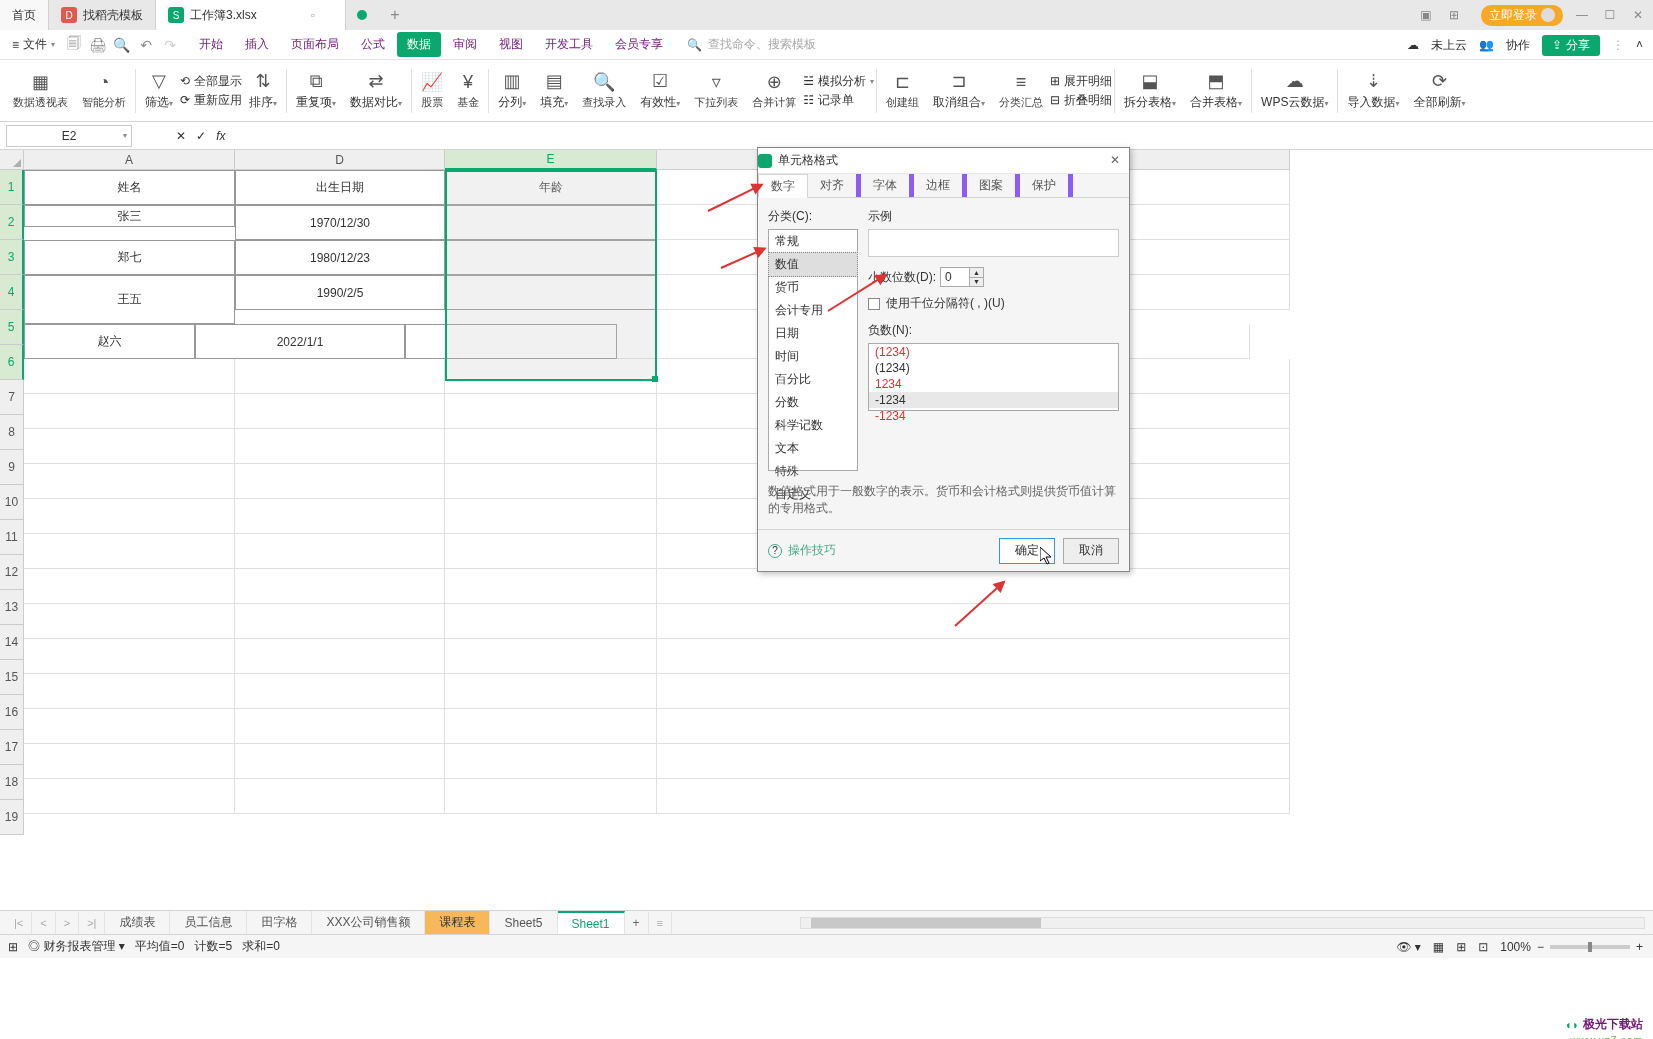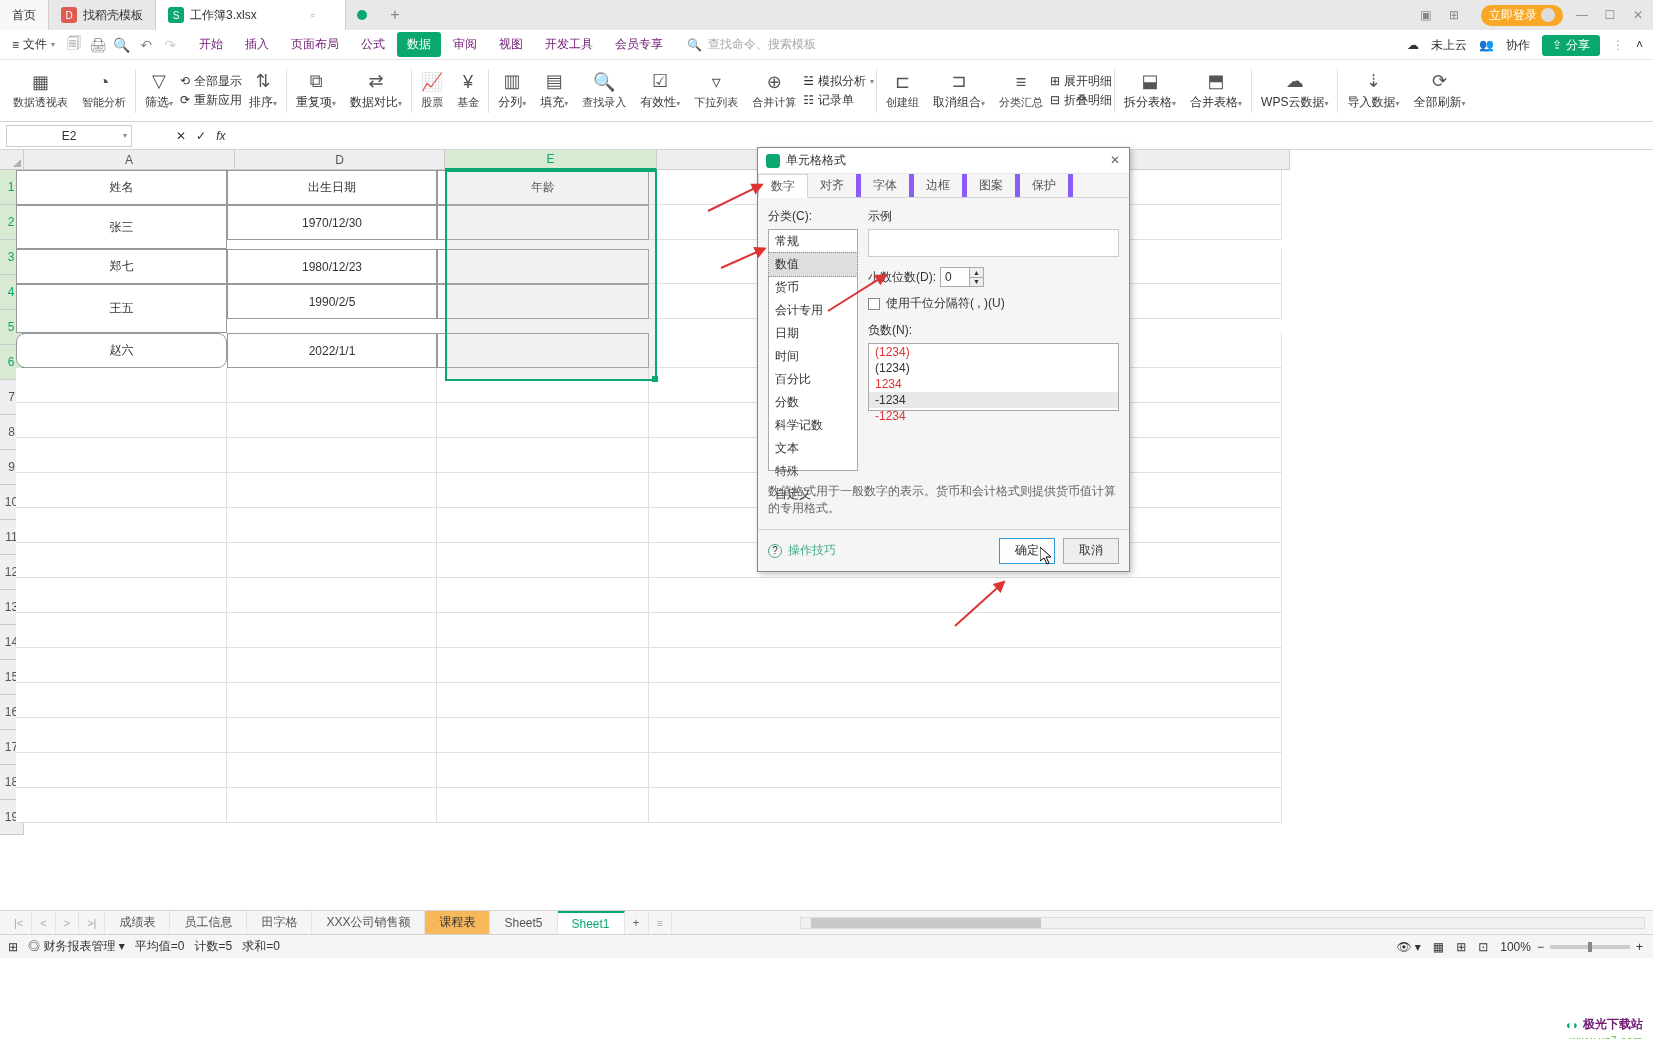--- a/index.html
+++ b/index.html
@@ -58,21 +58,21 @@
 
 .sheet-wrap{position:relative;height:760px;overflow:hidden}
 .corner{position:absolute;left:0;top:0;width:24px;height:20px;background:#efefef;border-right:1px solid #ccc;border-bottom:1px solid #ccc;display:flex;align-items:center;justify-content:center}
 .corner::after{content:"";border-left:8px solid transparent;border-bottom:8px solid #b0b0b0;position:absolute;right:2px;bottom:2px}
 .colheads{position:absolute;left:24px;top:0;height:20px;display:flex}
 .colh{height:20px;background:#efefef;border-right:1px solid #ccc;border-bottom:1px solid #ccc;display:flex;align-items:center;justify-content:center;color:#555;position:relative}
 .colh.sel{background:#d9ead3;color:#0aa86e;border-bottom:2px solid #0aa86e}
 .rowheads{position:absolute;left:0;top:20px;width:24px}
 .rowh{width:24px;background:#efefef;border-right:1px solid #ccc;border-bottom:1px solid #ccc;display:flex;align-items:center;justify-content:center;color:#555}
 .rowh.sel{background:#d9ead3;color:#0aa86e;border-right:2px solid #0aa86e}
-.cells{position:absolute;left:16px;top:20px}
+.cells{position:absolute;left:24px;top:20px}
 .crow{display:flex}
 .cell{border-right:1px solid #e0e0e0;border-bottom:1px solid #e0e0e0;display:flex;align-items:center;justify-content:center;background:#fff}
 .cell.bordered{border:1px solid #999}
 .selection{position:absolute;border:2px solid #0aa86e;background:rgba(200,200,200,0.25);pointer-events:none}
 .selection .handle{position:absolute;right:-3px;bottom:-3px;width:6px;height:6px;background:#0aa86e}
 
 
 .sheet-tabs{height:24px;background:#f5f5f5;border-top:1px solid #d4d4d4;display:flex;align-items:center;padding:0 6px;gap:0;position:relative}
 .stb{padding:0 8px;height:22px;display:flex;align-items:center;color:#666;cursor:pointer;border-right:1px solid #e4e4e4}
 .stb.nav{color:#aaa;font-size:11px}
@@ -84,21 +84,21 @@
 
 
 .status{height:24px;background:#f5f5f5;border-top:1px solid #d4d4d4;display:flex;align-items:center;padding:0 8px;gap:10px;color:#666;font-size:11px;position:relative}
 .status-right{position:absolute;right:10px;display:flex;align-items:center;gap:12px}
 .zoom{display:flex;align-items:center;gap:6px}
 .zslider{width:80px;height:4px;background:#ccc;position:relative}
 .zslider .zk{position:absolute;left:38px;top:-3px;width:4px;height:10px;background:#888}
 
 
 .dialog{position:absolute;left:757px;top:147px;width:373px;background:#f5f5f5;border:1px solid #888;box-shadow:2px 2px 6px rgba(0,0,0,0.25)}
-.dlg-title{height:26px;background:#fff;display:flex;align-items:center;padding:0 8px;gap:6px;border-bottom:1px solid #e8e8e8;position:relative}
+.dlg-title{height:26px;background:#fff;display:flex;align-items:center;padding:0 0;gap:6px;border-bottom:1px solid #e8e8e8;position:relative}
 .dlg-title .ico{width:14px;height:14px;background:#0aa86e;border-radius:3px}
 .dlg-title .x{position:absolute;right:6px;top:4px;width:16px;height:16px;display:flex;align-items:center;justify-content:center;color:#666;cursor:pointer}
 .dlg-tabs{height:24px;display:flex;border-bottom:1px solid #d4d4d4;background:#f5f5f5}
 .dlg-tab{padding:0 12px;display:flex;align-items:center;cursor:pointer;color:#555;border-right:5px solid #8b5cf6}
 .dlg-tab.active{background:#fff;border-bottom:1px solid #fff;margin-bottom:-1px;border-top:1px solid #d4d4d4;border-right:1px solid #d4d4d4;border-left:1px solid #d4d4d4}
 .dlg-body{padding:10px 10px 0 10px;display:flex;gap:10px;background:#f5f5f5}
 .catbox{width:90px}
 .catlist{border:1px solid #aaa;background:#fff;height:242px}
 .catitem{padding:3px 6px;cursor:pointer}
 .catitem.sel{background:#dedede;border:1px dotted #888;margin:-1px}
@@ -385,39 +385,39 @@
       <div class="rowh" style="height: 35px;">19</div>
     </div>
   <div class="cells" id="cells">
       <div class="crow">
         <div class="cell bordered" style="width: 211px; height: 35px;">姓名</div>
         <div class="cell bordered" style="width: 210px; height: 35px;">出生日期</div>
         <div class="cell bordered" style="width: 212px; height: 35px;">年龄</div>
         <div class="cell" style="width: 633px; height: 35px;"></div>
       </div>
       <div class="crow">
-        <div class="cell bordered" style="width: 211px; height: 44px;">张三</div>
+        <div class="cell bordered" style="width: 211px; height: 22px;">张三</div>
         <div class="cell bordered" style="width: 210px; height: 35px;">1970/12/30</div>
         <div class="cell bordered" style="width: 212px; height: 35px;"></div>
         <div class="cell" style="width: 633px; height: 35px;"></div>
       </div>
       <div class="crow">
         <div class="cell bordered" style="width: 211px; height: 35px;">郑七</div>
         <div class="cell bordered" style="width: 210px; height: 35px;">1980/12/23</div>
         <div class="cell bordered" style="width: 212px; height: 35px;"></div>
         <div class="cell" style="width: 633px; height: 35px;"></div>
       </div>
       <div class="crow">
         <div class="cell bordered" style="width: 211px; height: 49px;">王五</div>
         <div class="cell bordered" style="width: 210px; height: 35px;">1990/2/5</div>
         <div class="cell bordered" style="width: 212px; height: 35px;"></div>
         <div class="cell" style="width: 633px; height: 35px;"></div>
       </div>
       <div class="crow">
-        <div class="cell bordered" style="width: 211px; height: 35px; border-radius: 9px;">赵六</div>
+        <div class="cell bordered" style="width: 171px; height: 35px;">赵六</div>
         <div class="cell bordered" style="width: 210px; height: 35px;">2022/1/1</div>
         <div class="cell bordered" style="width: 212px; height: 35px;"></div>
         <div class="cell" style="width: 633px; height: 35px;"></div>
       </div>
       <div class="crow">
         <div class="cell" style="width: 211px; height: 35px;"></div>
         <div class="cell" style="width: 210px; height: 35px;"></div>
         <div class="cell" style="width: 212px; height: 35px;"></div>
         <div class="cell" style="width: 633px; height: 35px;"></div>
       </div>

